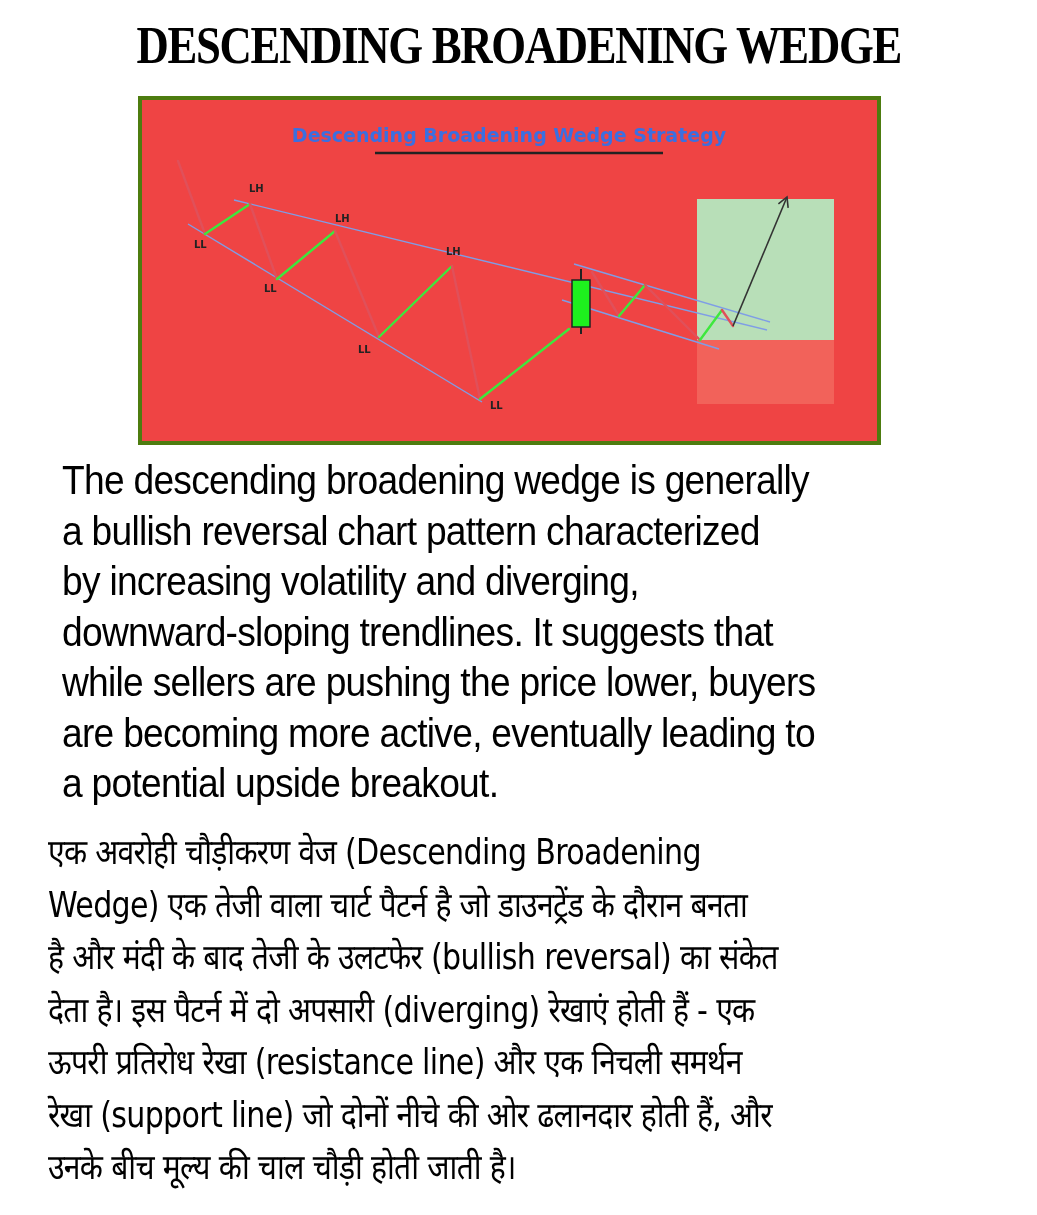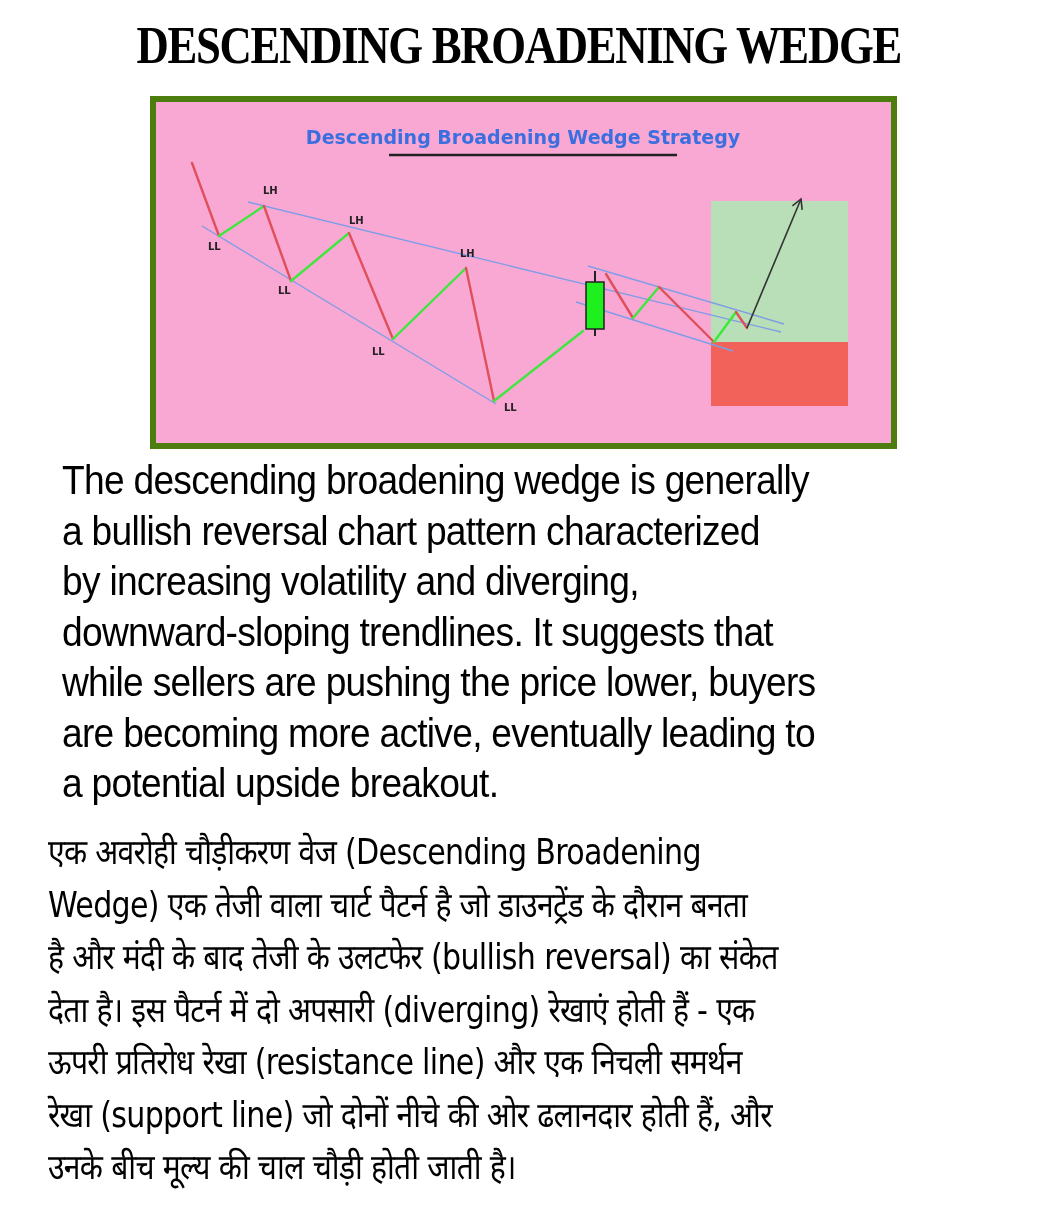--- a/index.html
+++ b/index.html
@@ -4,22 +4,22 @@
   <style>
     html, body { margin: 0; padding: 0; background: #ffffff; }
     body { width: 1037px; height: 1215px; position: relative; overflow: hidden; }
     .page-title {
       position: absolute; left: 0; top: 14px; width: 1037px; text-align: center;
       font-family: "Liberation Serif", "DejaVu Serif", serif; font-weight: 700;
       font-size: 52px; line-height: 64px; color: #000; letter-spacing: -1.5px;
       transform: scaleX(0.86); transform-origin: 520px 0;
     }
     .chart-frame {
-      position: absolute; left: 150px; top: 96px; width: 735px; height: 341px;
-      border: 6px solid #4d7c0f; background: #f9a8d4; box-sizing: content-box;
+      position: absolute; left: 138px; top: 96px; width: 735px; height: 341px;
+      border: 4px solid #4d7c0f; background: #ef4444; box-sizing: content-box;
     }
     .chart-frame svg { position: absolute; left: 0; top: 0; }
     .en-para {
       position: absolute; left: 62px; top: 455px; width: 920px;
       font-family: "Liberation Sans", "DejaVu Sans", sans-serif;
       font-size: 40px; line-height: 50.5px; color: #000; letter-spacing: -0.8px;
       transform: scaleX(0.93); transform-origin: 0 0;
     }
     .en-para div { white-space: nowrap; }
     .hi-para {

